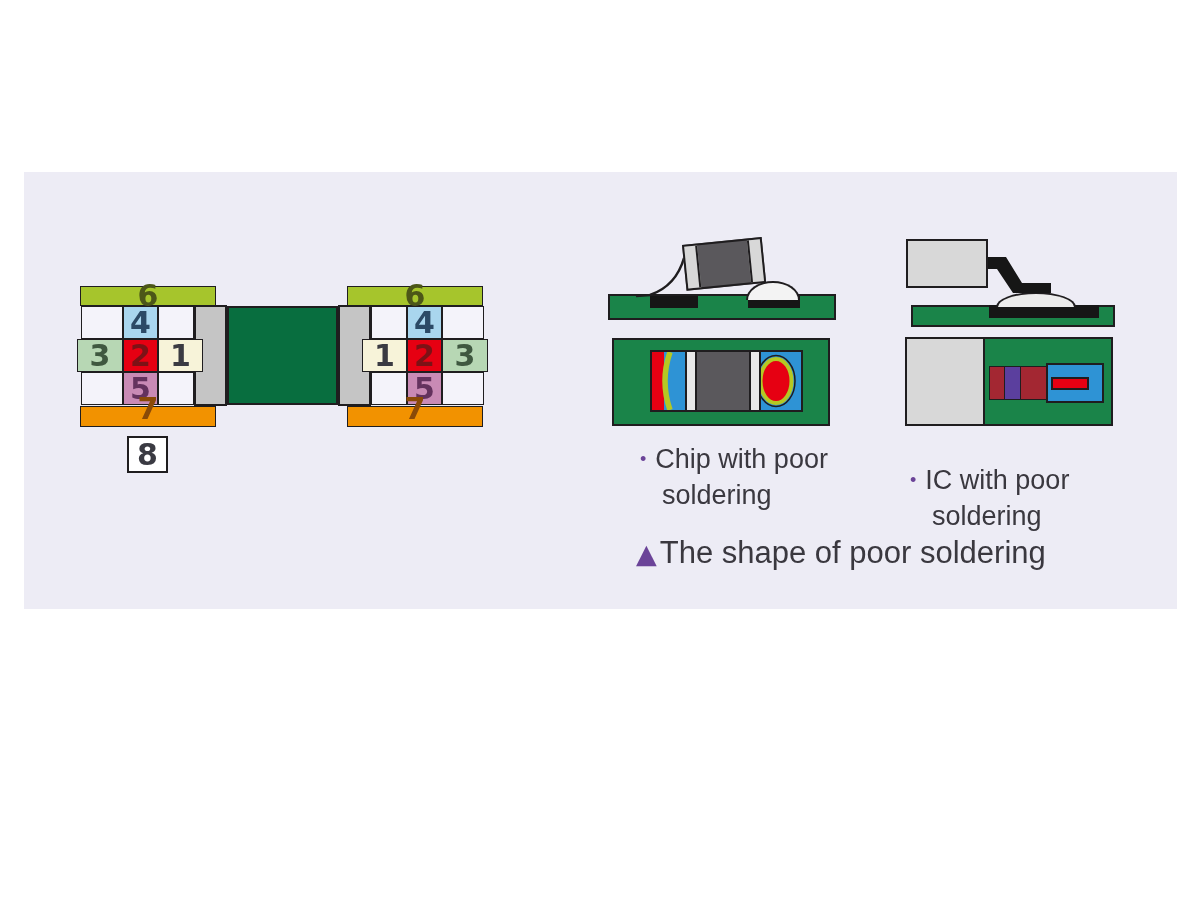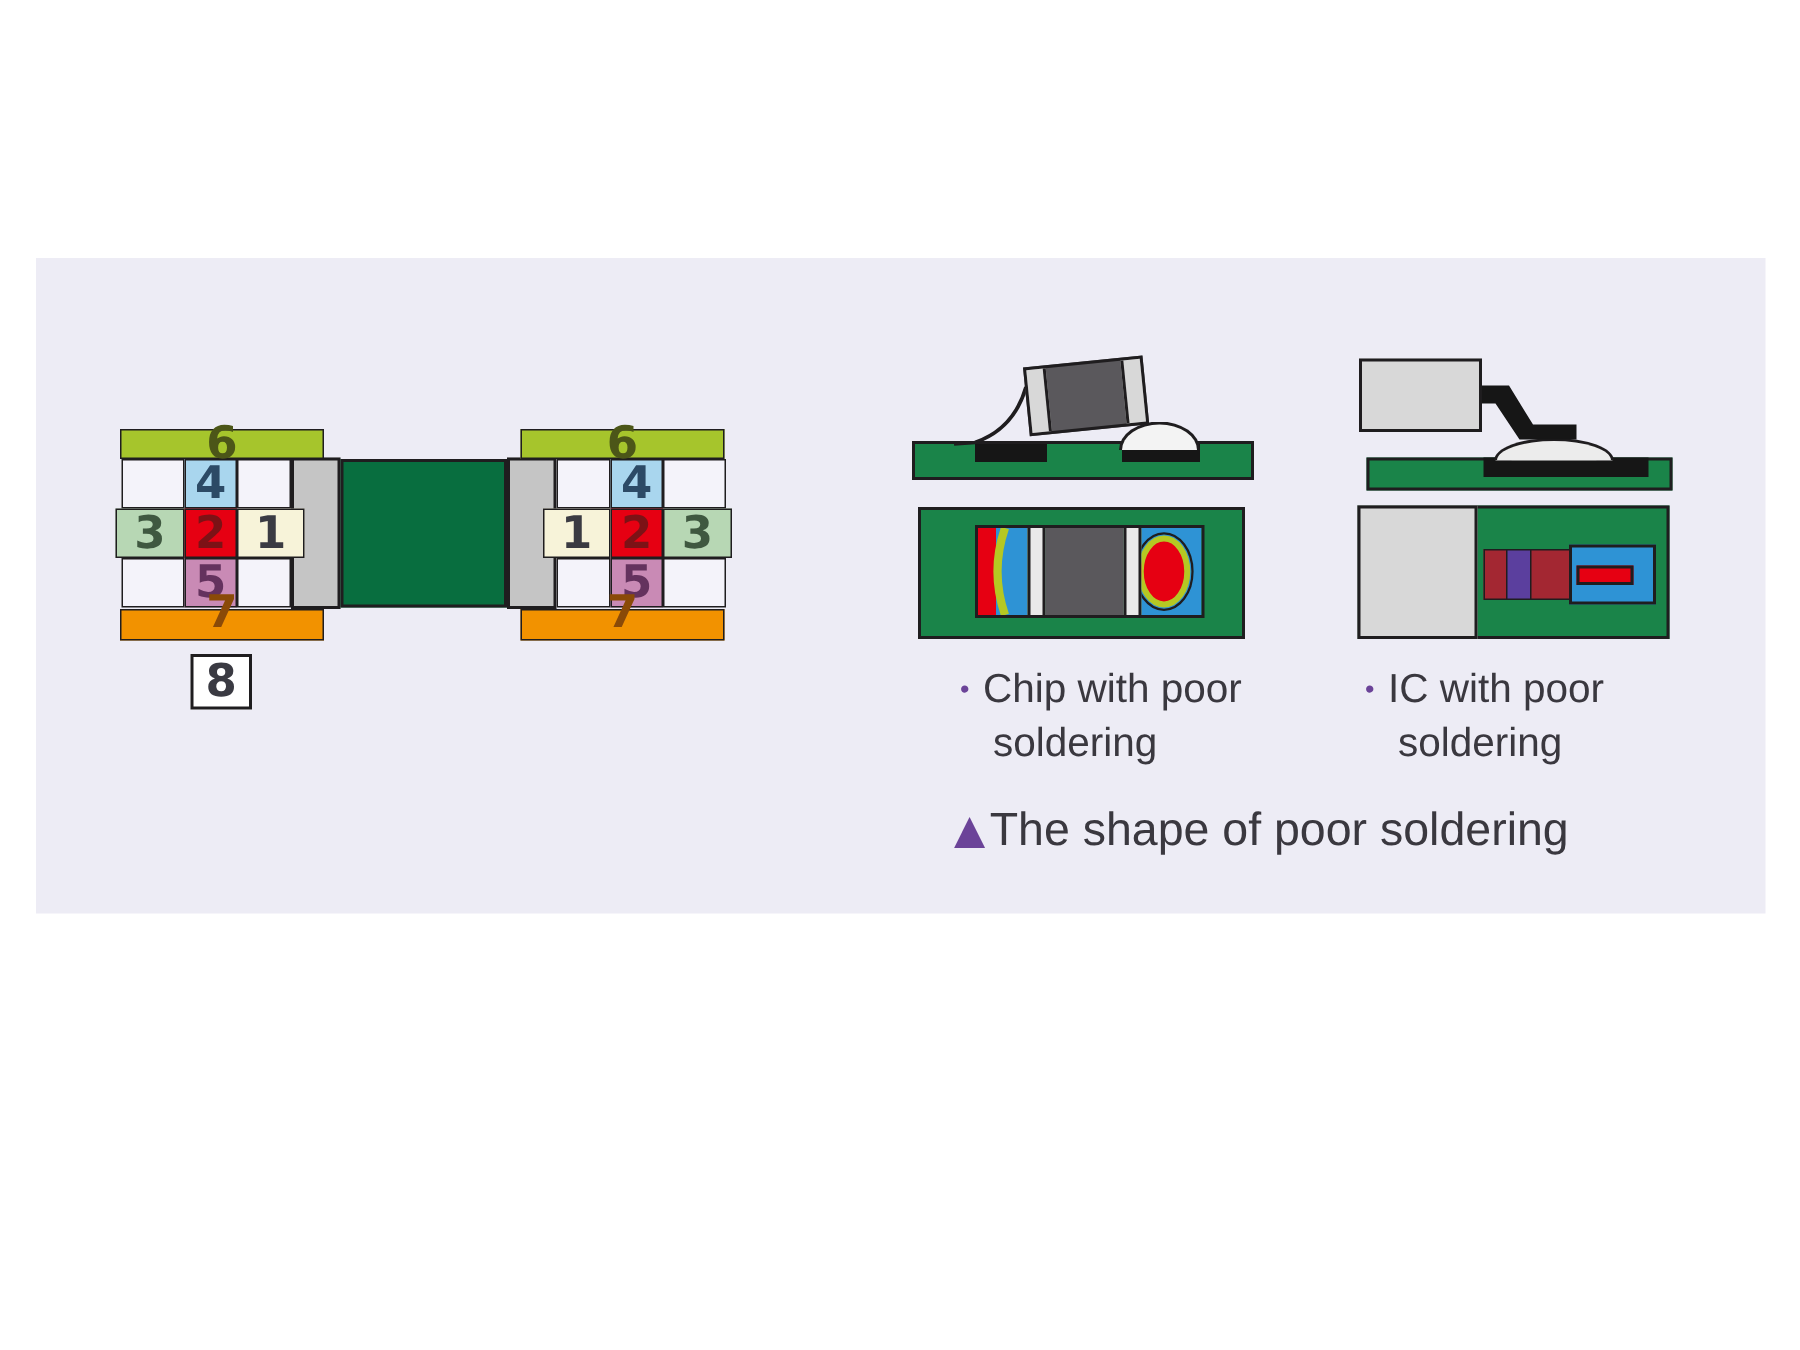--- a/index.html
+++ b/index.html
@@ -150,21 +150,21 @@
   </svg>
 
   <div class="block" style="left:905px;top:337px;width:208px;height:89px;background:var(--pcb-green);z-index:1;"></div>
   <div class="block" style="left:905px;top:337px;width:80px;height:89px;background:var(--chip-cap-gray);border-width:2.5px;z-index:2;"></div>
   <div class="block" style="left:989px;top:366px;width:16px;height:34px;background:var(--xray-dark-red);border-width:1.5px;z-index:2;"></div>
   <div class="block" style="left:1004px;top:366px;width:17px;height:34px;background:var(--xray-purple);border-width:1.5px;z-index:2;"></div>
   <div class="block" style="left:1020px;top:366px;width:27px;height:34px;background:var(--xray-dark-red);border-width:1.5px;z-index:2;"></div>
   <div class="block" style="left:1046px;top:363px;width:58px;height:40px;background:var(--xray-blue);z-index:2;"></div>
   <div class="block" style="left:1051px;top:377px;width:38px;height:13px;background:var(--xray-red);z-index:3;"></div>
 
-  <div class="figure-label" style="left:910px;top:441px;">
+  <div class="figure-label" style="left:910px;top:462px;">
     <div>
       <span class="lab-bullet">•</span><span>IC with poor</span>
     </div>
     <div class="lab-indent">soldering</div>
   </div>
 
   <div class="caption" style="left:636px;top:535px;">
     <span class="tri">▲</span>
     <span>The shape of poor soldering</span>
   </div>

